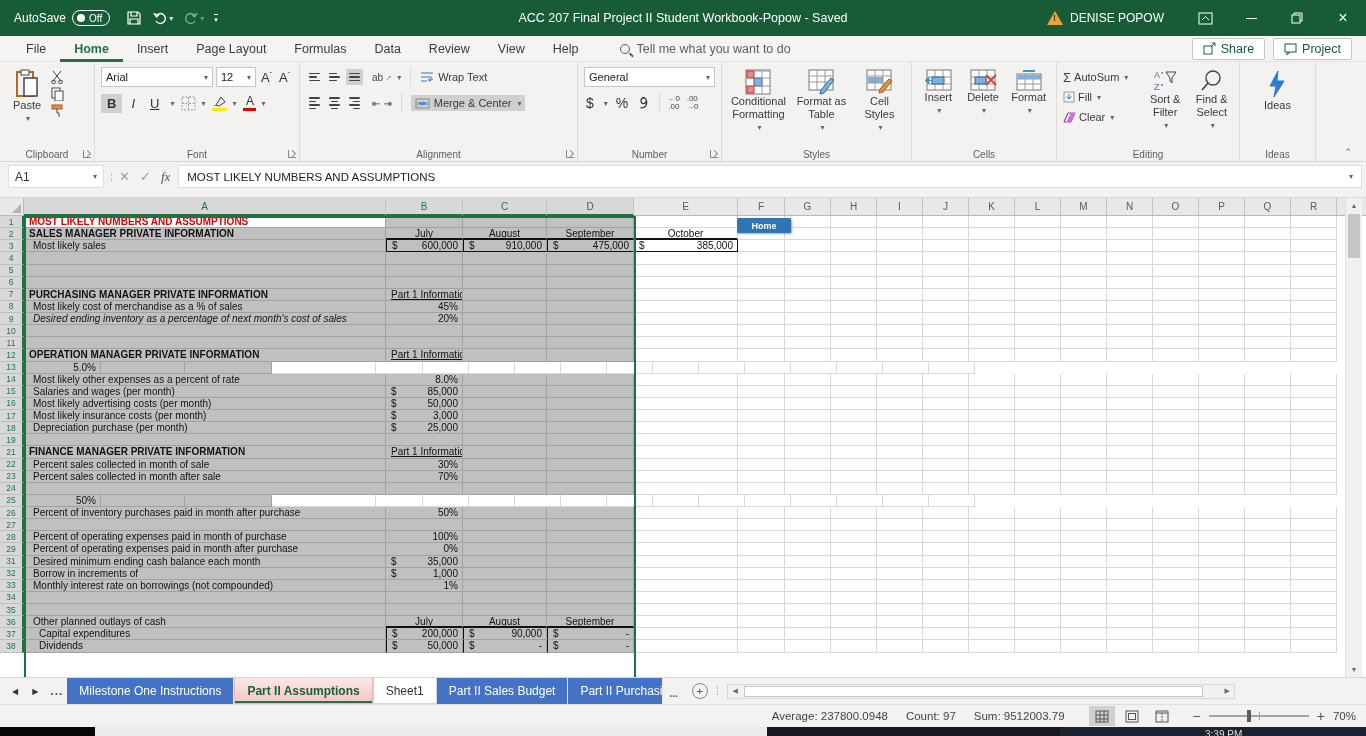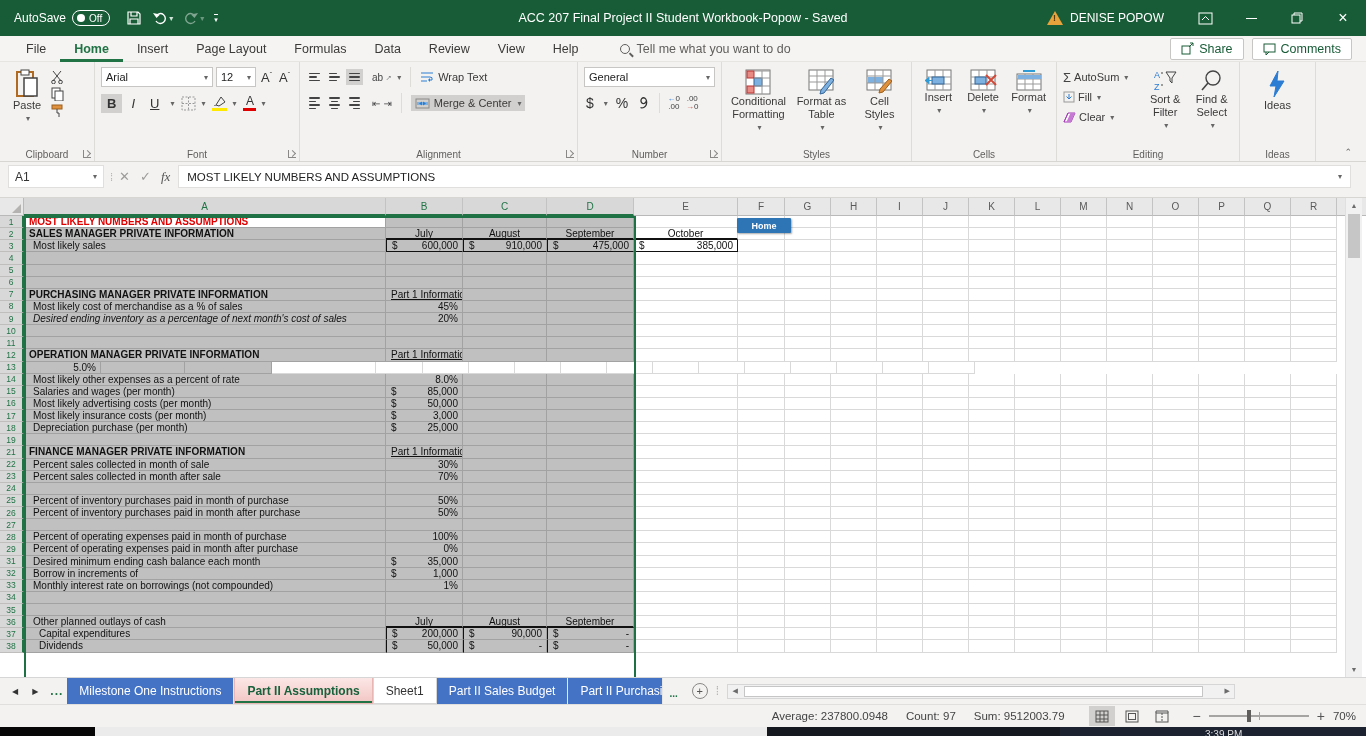--- a/index.html
+++ b/index.html
@@ -42,21 +42,21 @@
   .smallrow{display:flex;align-items:center;gap:3px;height:22px;font-size:11px;color:#3b3a39;padding:0 2px}
   .icbox{display:inline-flex;align-items:center;justify-content:center}
   .active-ctl{background:#d2d0ce}
   .combo{background:#fff;border:1px solid #c8c6c4;height:20px;display:flex;align-items:center;font-size:11px;padding:0 4px;color:#222}
   .combo .dd{margin-left:auto}
   .alicon{display:inline-flex;flex-direction:column;gap:2px;padding:4px 3px}
   .alicon i{display:block;height:1.5px;background:#444;border-radius:1px}
   .fontctl{font-size:13px;color:#333;padding:2px 6px}
   .colorbar{display:block;height:3px;margin-top:1px}
   
-  .fbar{height:36px;background:#f3f2f1;display:flex;align-items:center;padding:0 15px 6px 8px;border-bottom:1px solid #d8d6d2}
+  .fbar{height:36px;background:#f3f2f1;display:flex;align-items:center;padding:0 4px 6px 8px;border-bottom:1px solid #d8d6d2}
   .namebox{width:96px;height:23px;background:#fff;border:1px solid #e1dfdd;display:flex;align-items:center;padding:0 6px;font-size:12px;color:#333}
   .fdots{color:#b9b7b5;margin:0 6px;font-size:11px}
   .fbtns{display:flex;align-items:center;gap:10px;color:#9d9b99;font-size:13px;margin-right:8px}
   .fx{font-style:italic;font-family:"Liberation Serif",serif;color:#555;font-size:13px}
   .ftext{flex:1;height:23px;background:#fff;border:1px solid #e1dfdd;display:flex;align-items:center;padding:0 8px;font-size:11.5px;color:#222}
   
   .sheet-area{position:relative;height:479px;background:#fff}
   .hdr-row{display:flex;height:18px}
   .corner{width:24px;height:18px;background:#e8e8e8;border-right:1px solid #b9b9b9;border-bottom:1px solid #b9b9b9;position:relative}
   .corner::after{content:"";position:absolute;right:2px;bottom:2px;border-left:9px solid transparent;border-bottom:9px solid #b5b3b1}
@@ -194,21 +194,21 @@
           <rect x="1" y="4" width="8" height="8" fill="none" stroke="#185c37"></rect>
           <path d="M8 5 L12 1 M12 1 h-3 M12 1 v3" stroke="#185c37" fill="none"></path>
         </svg>
       <span>Share</span>
     </span>
     <span class="pillbtn">
       <svg width="13" height="13" viewBox="0 0 13 13">
           <rect x="1" y="2" width="11" height="8" fill="none" stroke="#185c37"></rect>
           <path d="M3 10 v3 l3 -3" fill="none" stroke="#185c37"></path>
         </svg>
-      <span>Comments</span>
+      <span>Project</span>
     </span>
   </div>
 </div>
 
 <div class="ribbon">
 
   <div class="rgroup" style="width:95px">
     <div style="display:flex">
       <div class="bigbtn" style="width:46px">
         <svg width="26" height="30" viewBox="0 0 26 30">
@@ -1044,21 +1044,20 @@
         <div class="scell" style="width: 46px;"></div>
         <div class="scell" style="width: 46px;"></div>
         <div class="scell" style="width: 46px;"></div>
         <div class="scell" style="width: 46px;"></div>
         <div class="scell" style="width: 46px;"></div>
         <div class="scell" style="width: 46px;"></div>
         <div class="scell" style="width: 46px;"></div>
       </div>
       <div class="srow">
         <div class="rowhdr">25</div>
-        <div class="scell gray ind1" style="width: 362px;">Percent of inventory purchases paid in month of purchase</div>
         <div class="scell gray num" style="width: 77px;">50%</div>
         <div class="scell gray" style="width: 84px;"></div>
         <div class="scell gray" style="width: 87px;"></div>
         <div class="scell" style="width: 104px;"></div>
         <div class="scell" style="width: 47px;"></div>
         <div class="scell" style="width: 46px;"></div>
         <div class="scell" style="width: 46px;"></div>
         <div class="scell" style="width: 46px;"></div>
         <div class="scell" style="width: 46px;"></div>
         <div class="scell" style="width: 46px;"></div>

